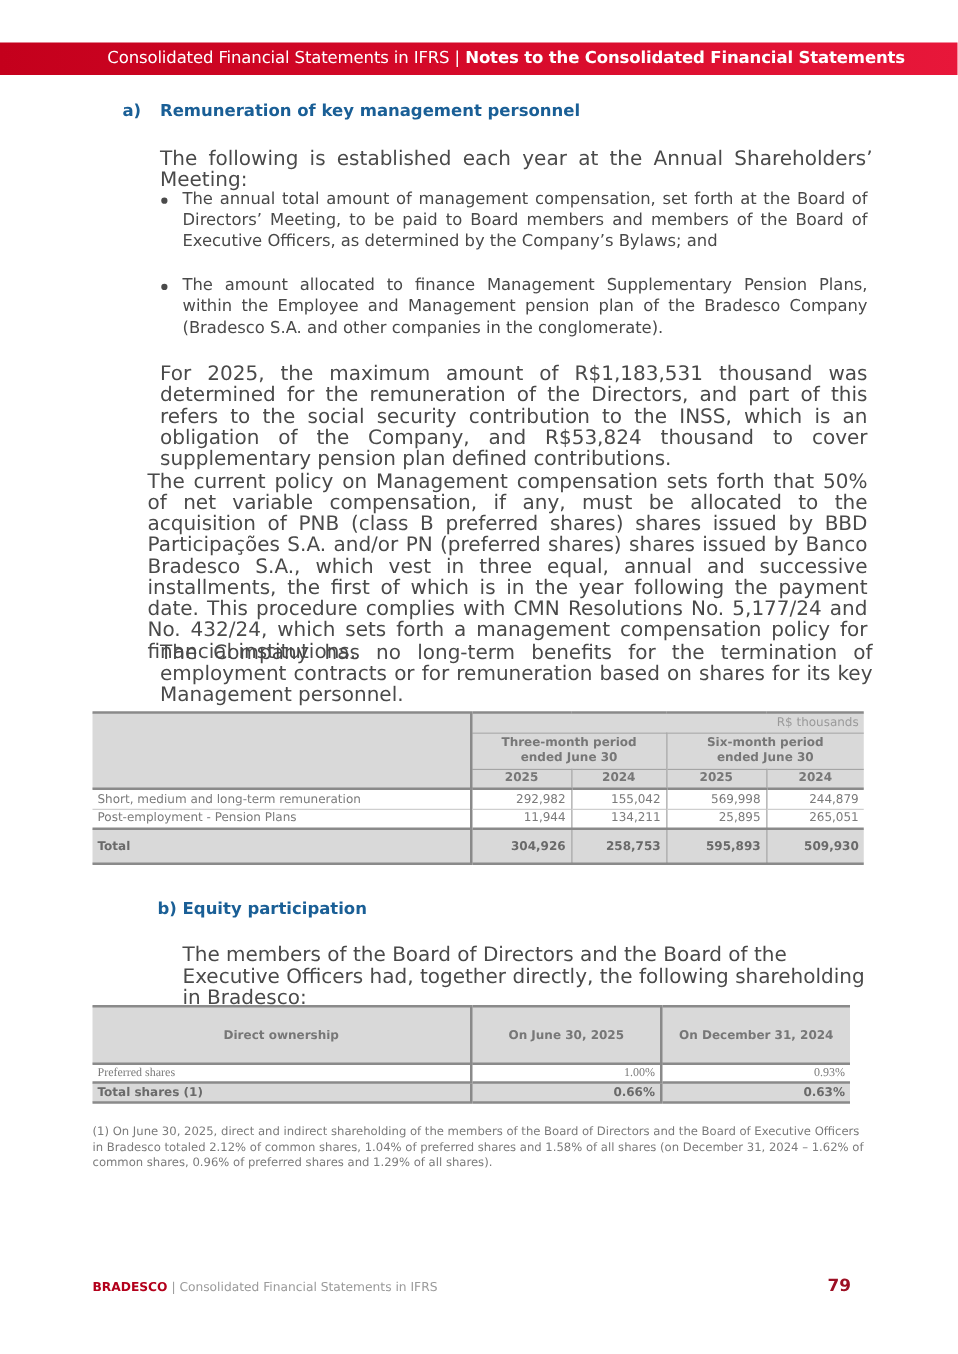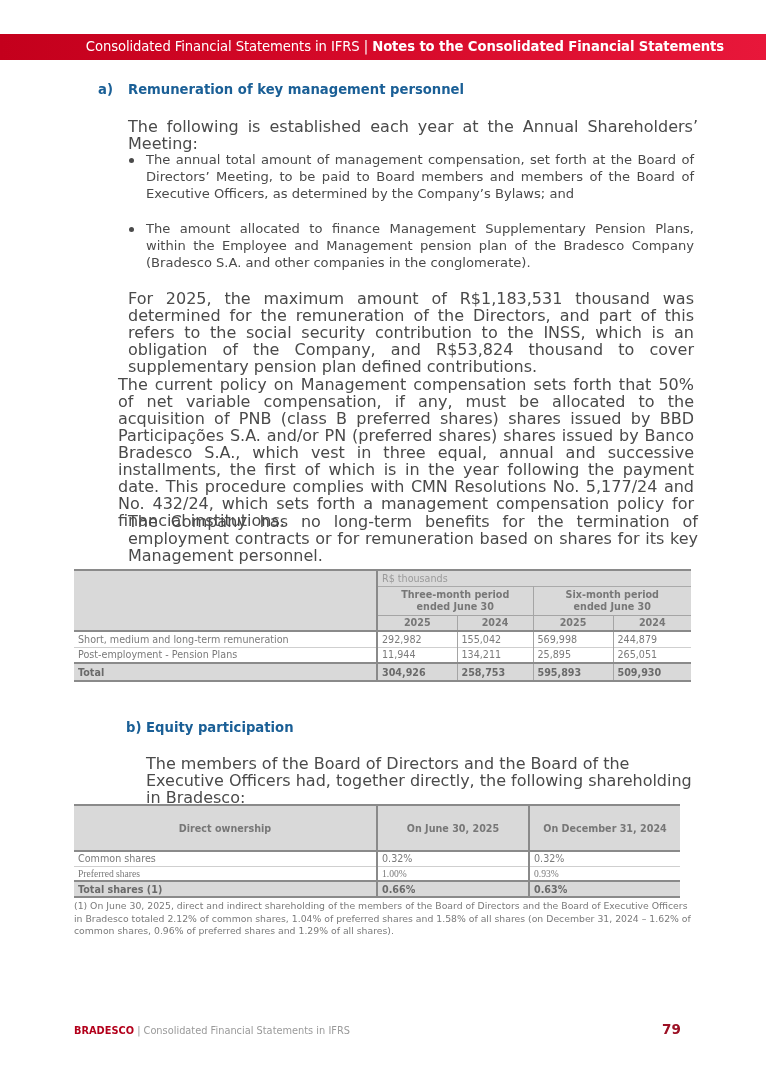--- a/index.html
+++ b/index.html
@@ -30,21 +30,21 @@
   .bullet .dot {
     position: absolute; left: 1px; top: 7px; width: 5px; height: 5px; border-radius: 50%; background: #4a4a4a;
   }
 
   table.fin {
     position: absolute; border-collapse: collapse; font-size: 9.6px; color: #7a7a7a;
   }
   table.fin td { padding: 0 4px; white-space: nowrap; }
   .gray { background: #d9d9d9; }
   .hdr-bold { font-weight: bold; color: #777; text-align: center; }
-  .num { }
+  .num { text-align: right; }
   .total td { font-weight: bold; color: #6a6a6a; background: #d9d9d9; }
 
   .footnote {
     position: absolute; left: 74px; top: 900px; width: 622px; font-size: 9.3px; line-height: 12.5px; color: #7a7a7a;
   }
 
   .footer {
     position: absolute; left: 74px; top: 1025px; font-size: 9.8px; line-height: 12px; color: #9a9a9a; white-space: nowrap;
   }
   .footer .brand { color: #b3001b; font-weight: bold; }
@@ -112,21 +112,21 @@
     <td class="num" style="border-right:1.5px solid #a5a5a5;">569,998</td>
     <td class="num">244,879</td>
   </tr>
   <tr style="height:16px;">
     <td style="border-right:2px solid #8a8a8a;">Post-employment - Pension Plans</td>
     <td class="num" style="border-right:1.5px solid #a5a5a5;">11,944</td>
     <td class="num" style="border-right:1.5px solid #a5a5a5;">134,211</td>
     <td class="num" style="border-right:1.5px solid #a5a5a5;">25,895</td>
     <td class="num">265,051</td>
   </tr>
-  <tr class="total" style="height:18px; border-top:2px solid #8a8a8a;">
+  <tr class="total" style="height:28px; border-top:2px solid #8a8a8a;">
     <td style="border-right:2px solid #8a8a8a;">Total</td>
     <td class="num" style="border-right:1.5px solid #a5a5a5;">304,926</td>
     <td class="num" style="border-right:1.5px solid #a5a5a5;">258,753</td>
     <td class="num" style="border-right:1.5px solid #a5a5a5;">595,893</td>
     <td class="num">509,930</td>
   </tr>
 </tbody>
   </table>
 
 <div class="heading" style="left:126px; top:720px;">b) Equity participation</div>
@@ -138,25 +138,20 @@
     <col style="width:303px">
       <col style="width:152px">
       <col style="width:151px">
   </colgroup>
   <tbody>
       <tr style="height:46px;">
     <td class="gray hdr-bold" style="border-right:2px solid #8a8a8a; border-bottom:2px solid #8a8a8a;">Direct ownership</td>
     <td class="gray hdr-bold" style="border-right:2px solid #8a8a8a; border-bottom:2px solid #8a8a8a;">On June 30, 2025</td>
     <td class="gray hdr-bold" style="border-bottom:2px solid #8a8a8a;">On December 31, 2024</td>
   </tr>
-  <tr style="height:15px; border-bottom:1px solid #cfcfcf;">
-    <td style="border-right:2px solid #8a8a8a;">Common shares</td>
-    <td class="num" style="border-right:2px solid #8a8a8a;">0.32%</td>
-    <td class="num">0.32%</td>
-  </tr>
   <tr style="height:15px;font-family:Liberation Serif, serif;">
     <td style="border-right:2px solid #8a8a8a;">Preferred shares</td>
     <td class="num" style="border-right:2px solid #8a8a8a;">1.00%</td>
     <td class="num">0.93%</td>
   </tr>
   <tr class="total" style="height:16px; border-top:2px solid #8a8a8a;">
     <td style="border-right:2px solid #8a8a8a;margin-left:48px;">Total shares (1)</td>
     <td class="num" style="border-right:2px solid #8a8a8a;">0.66%</td>
     <td class="num">0.63%</td>
   </tr>

